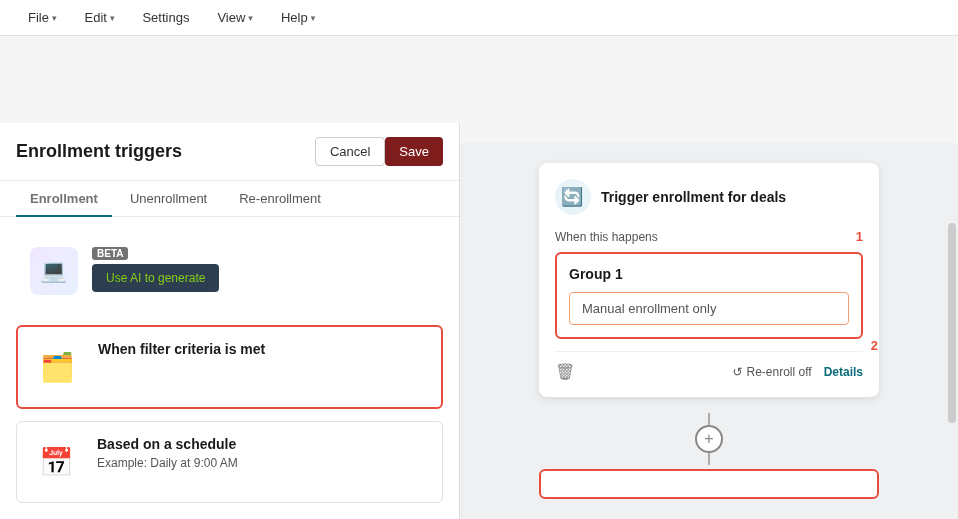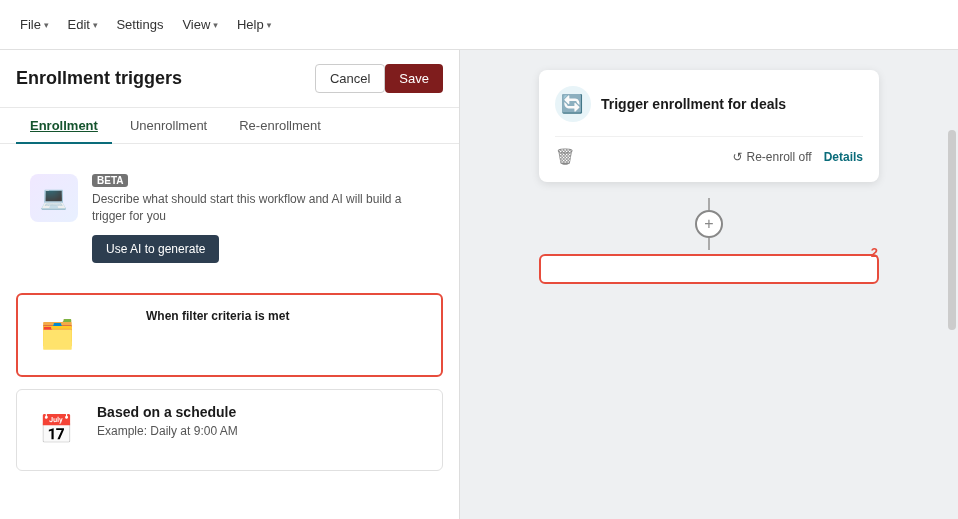--- a/index.html
+++ b/index.html
@@ -1,33 +1,33 @@
 <!DOCTYPE html>
 <html><head>
   <meta charset="utf-8">
   <style>
     * { box-sizing: border-box; margin: 0; padding: 0; }
     body { font-family: -apple-system, BlinkMacSystemFont, 'Segoe UI', Helvetica, Arial, sans-serif; font-size: 14px; background: #f5f5f5; overflow: hidden; }
 
     
     .menubar {
-      display: flex; align-items: center; gap: 3px;
+      display: flex; align-items: center; gap: 12px;
       background: #fff; border-bottom: 1px solid #e0e0e0;
-      padding: 6px 12px; height: 50px;
+      padding: 6px 20px; height: 36px;
     }
     .menu-item {
       display: flex; align-items: center; gap: 3px;
       padding: 3px 8px; cursor: pointer; border-radius: 3px;
       font-size: 13px; color: #333;
     }
     .menu-chevron { font-size: 9px; color: #666; }
 
     
     .main-layout {
-      display: flex; height: calc(519px - 36px);
+      display: flex; height: calc(519px - 36px); align-items: flex-end;
     }
 
     
     .left-panel {
       width: 460px; background: #fff; border-right: 1px solid #ddd;
       display: flex; flex-direction: column; overflow: hidden;
     }
 
     
     .left-header {
@@ -47,21 +47,21 @@
 
     
     .tabs {
       display: flex; border-bottom: 1px solid #e8e8e8;
       padding: 0 16px;
     }
     .tab {
       padding: 10px 14px; cursor: pointer; font-size: 13px;
       color: #555; position: relative; margin-right: 4px;
     }
-    .tab.active { color: #14532d; font-weight: 600; text-decoration: underline; }
+    .tab.active { color: #737373; font-weight: 600; }
     .tab.active::after {
       content: ''; position: absolute; bottom: -1px; left: 0; right: 0;
       height: 2px; background: #0a6c7a;
     }
 
     
     .left-content { flex: 1; overflow-y: auto; padding: 16px; }
 
     
     .ai-section {
@@ -74,35 +74,35 @@
       border-radius: 8px; display: flex; align-items: center; justify-content: center;
       font-size: 22px;
     }
     .ai-text h3 { font-size: 14px; font-weight: 600; color: #1a1a1a; display: flex; align-items: center; gap: 8px; margin-bottom: 4px; }
     .beta-badge {
       background: #737373; color: #fff; font-size: 10px; font-weight: 600;
       padding: 1px 5px; border-radius: 3px;
     }
     .ai-text p { font-size: 12px; color: #555; line-height: 1.4; margin-bottom: 10px; }
     .btn-ai {
-      padding: 7px 14px; background: #2d3e50; color: #ffffff;
+      padding: 7px 14px; background: #2d3e50; color: #84cc16;
       border: none; border-radius: 4px; cursor: pointer; font-size: 12px;
     }
 
     
     .trigger-card {
       border: 2px solid #e74c3c; border-radius: 6px;
       display: flex; gap: 14px; padding: 14px; background: #fff;
       margin-bottom: 12px; cursor: pointer;
     }
     .trigger-card-icon {
       width: 52px; height: 52px; flex-shrink: 0;
       display: flex; align-items: center; justify-content: center; font-size: 28px;
     }
-    .trigger-card-text h3 { font-size: 12px; font-weight: 600; color: #1a1a1a; margin-bottom: 4px; margin-left: 48px; }
+    .trigger-card-text h3 { font-size: 14px; font-weight: 600; color: #1a1a1a; margin-bottom: 4px; }
     .trigger-card-text p { font-size: 12px; color: #555; line-height: 1.5; }
     .trigger-card-text p span.hl { color: #0a6c7a; font-weight: 500; }
     .trigger-card-text p span.hl2 { color: #e74c3c; font-weight: 500; }
 
     
     .schedule-card {
       border: 1px solid #e0e0e0; border-radius: 6px;
       display: flex; gap: 14px; padding: 14px; background: #fff;
       cursor: pointer;
     }
@@ -236,21 +236,20 @@
     </div>
 
     <div class="left-content">
 
       <div class="ai-section">
         <div class="ai-icon">💻</div>
         <div class="ai-text">
           <h3>
             <span class="beta-badge">BETA</span>
           </h3>
-          <p>Describe what should start this workflow and AI will build a trigger for you</p>
           <button class="btn-ai">Use AI to generate</button>
         </div>
       </div>
 
       <div class="trigger-card">
         <div class="trigger-card-icon">🗂️</div>
         <div class="trigger-card-text">
           <h3>When filter criteria is met</h3>
         </div>
       </div>
@@ -269,20 +268,31 @@
   </div>
 
   <div class="right-panel">
 
     <div class="enrollment-card">
       <div class="enrollment-header">
         <div class="enrollment-icon">🔄</div>
         <span class="enrollment-title">Trigger enrollment for deals</span>
       </div>
 
+      <div class="when-section">
+        <div class="when-header">
+          <span class="when-label">When this happens</span>
+          <span class="when-count">1</span>
+        </div>
+
+        <div class="group-box">
+          <div class="group-title">Group 1</div>
+          <div class="manual-enrollment-box">Manual enrollment only</div>
+        </div>
+      </div>
 
       <div class="card-footer">
         <span class="footer-icon">🗑</span>
         <div class="footer-right">
           <div class="re-enroll-btn">
             <span>↺</span>
             <span>Re-enroll off</span>
           </div>
           <span class="details-btn">Details</span>
         </div>

